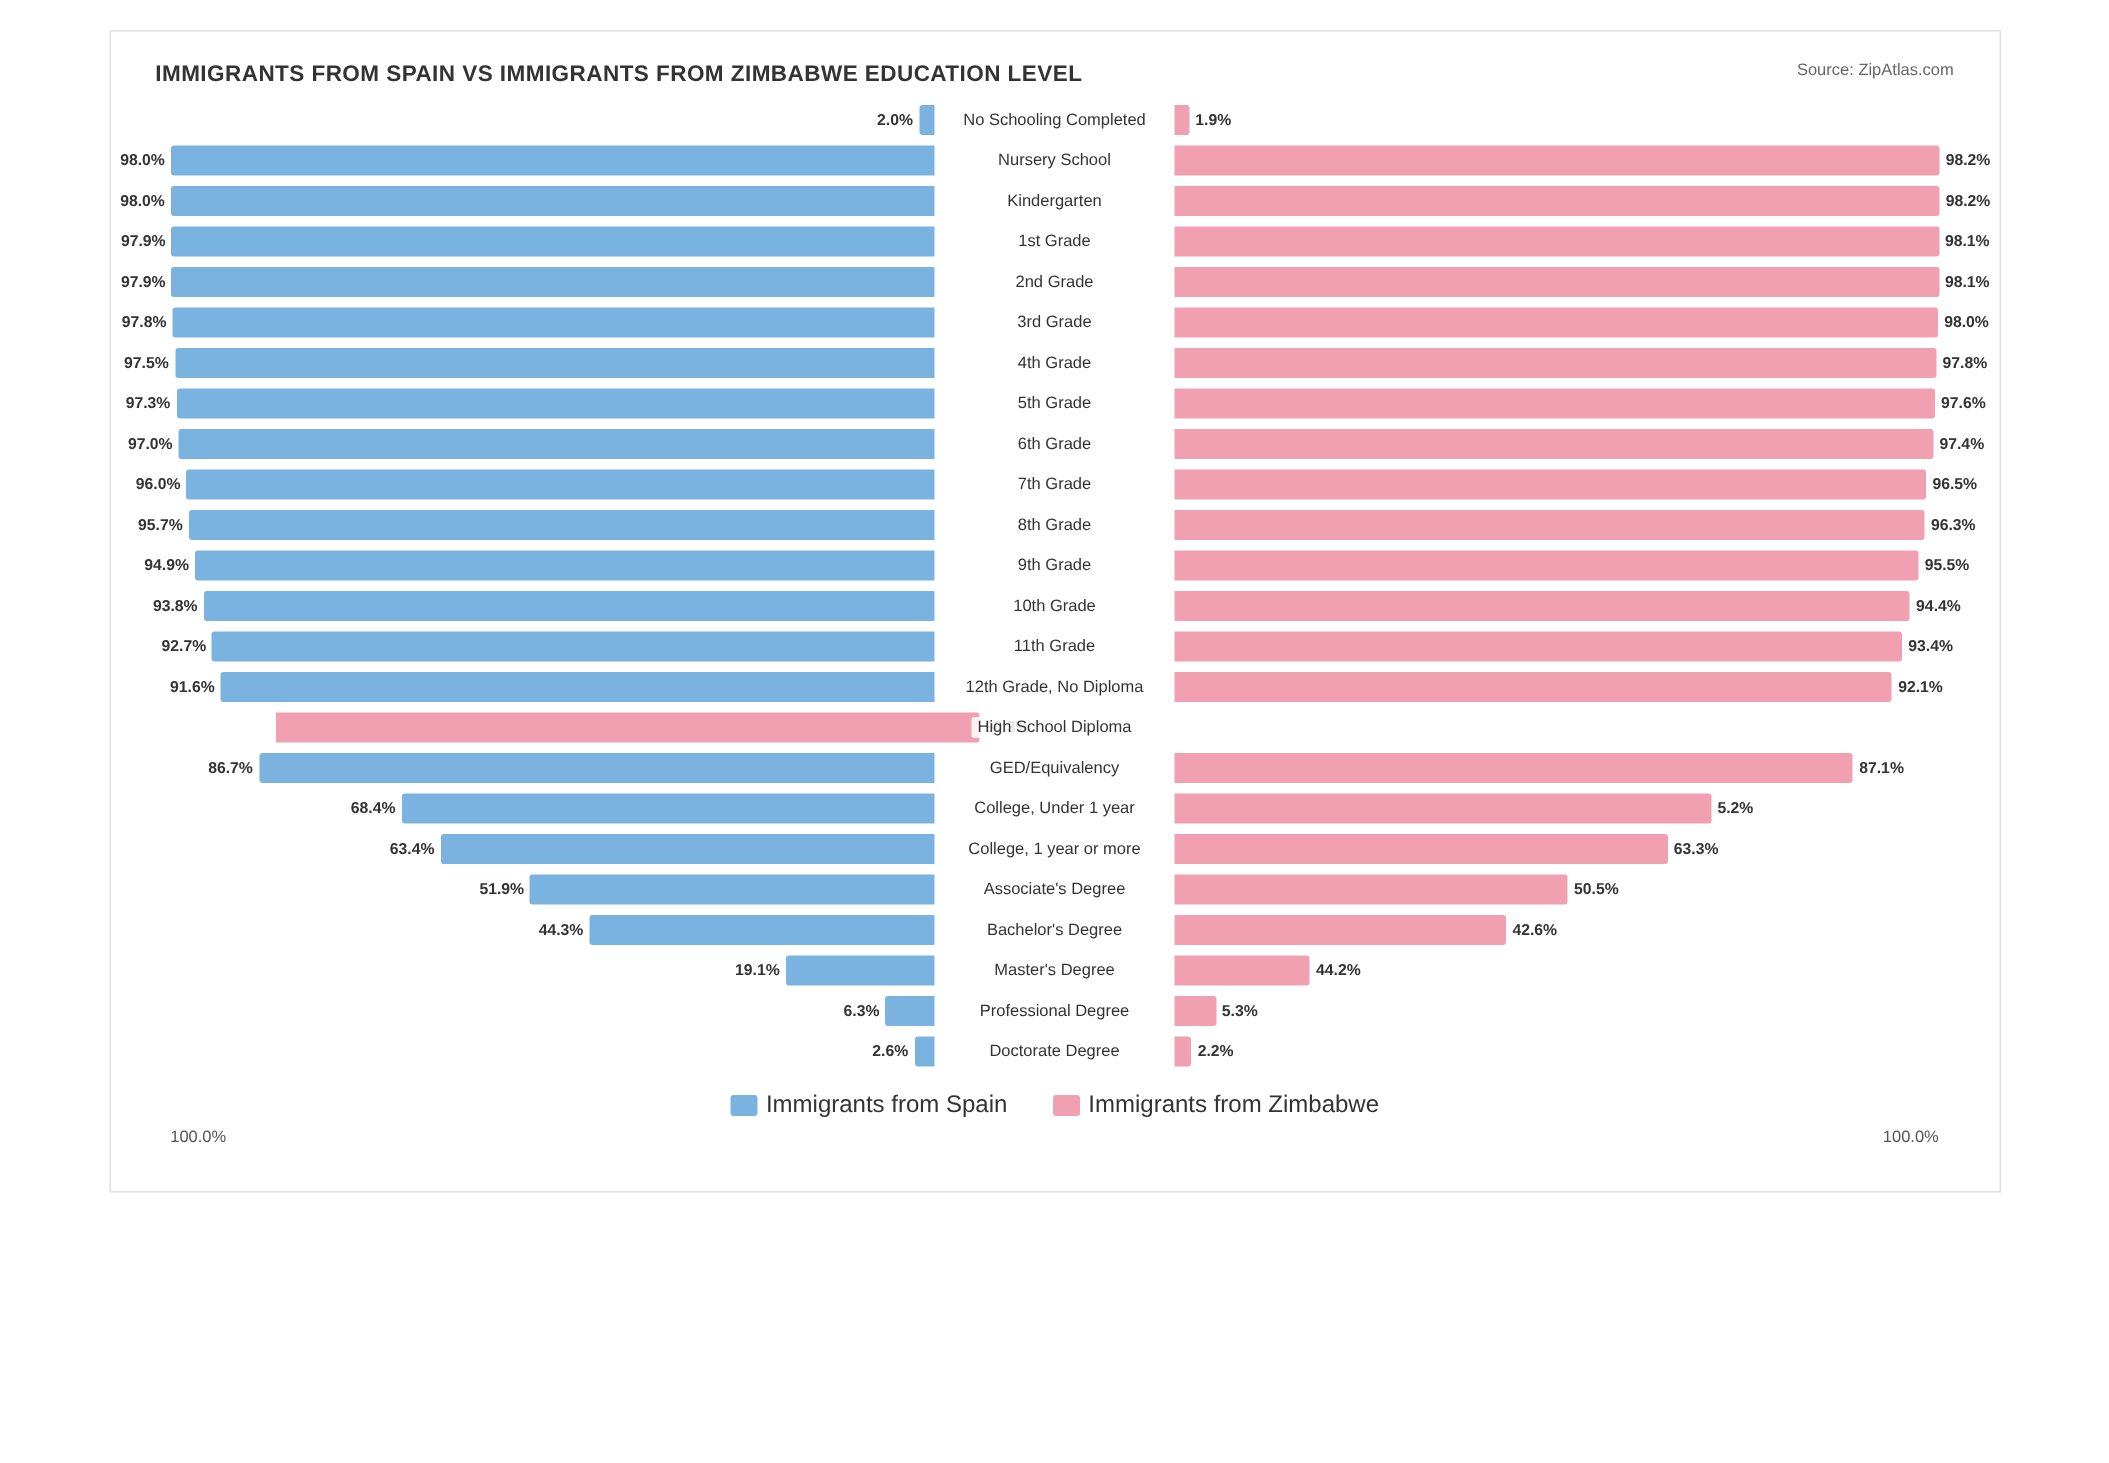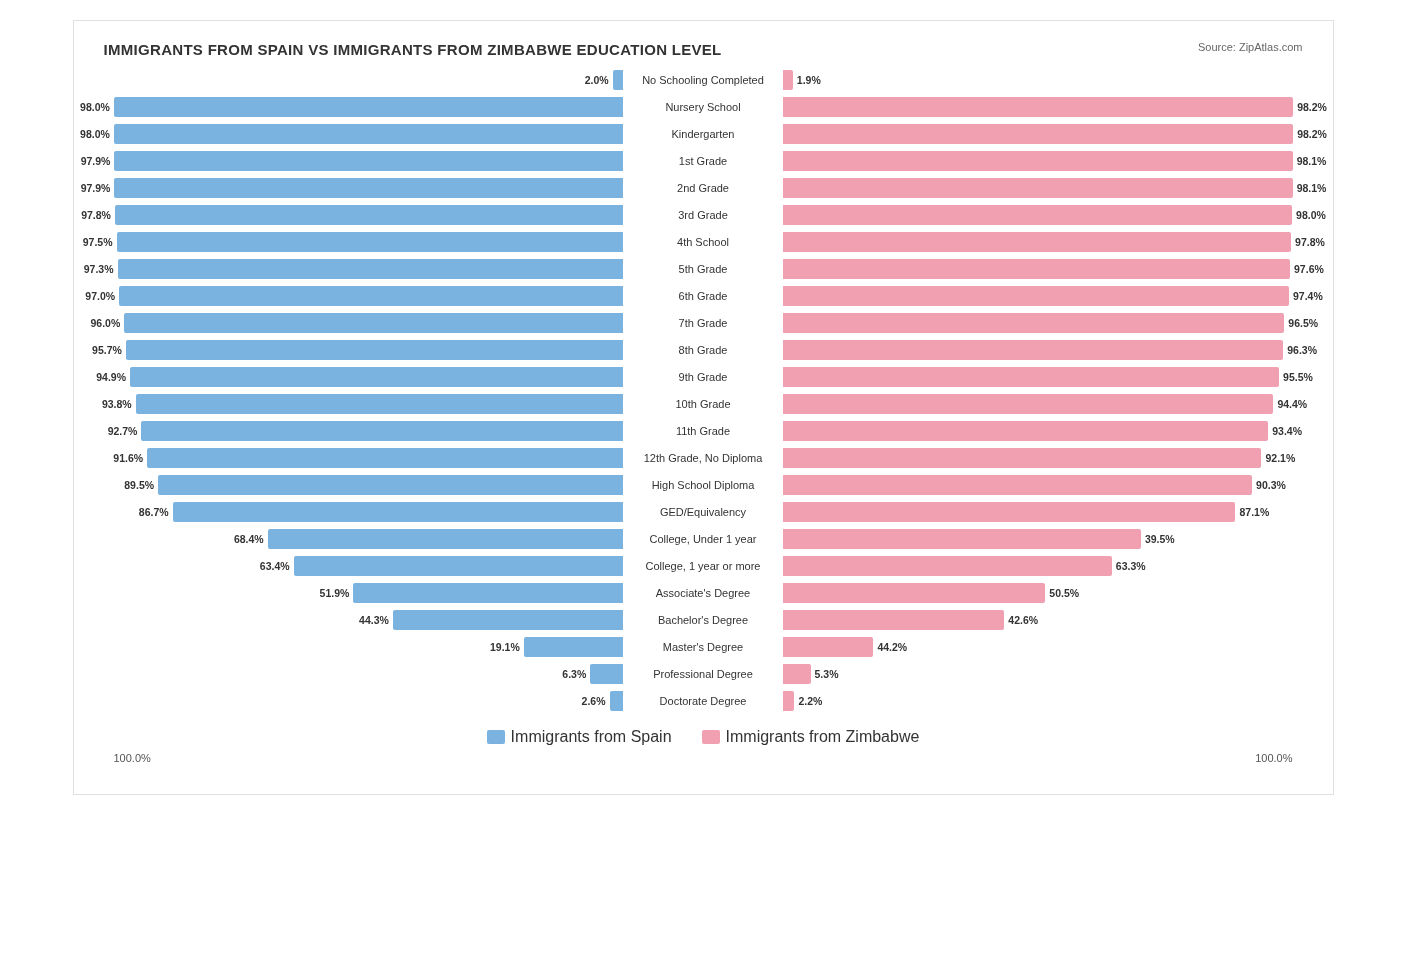--- a/index.html
+++ b/index.html
@@ -254,21 +254,21 @@
           </div>
         </div>
       </div>
       <div class="bar-row">
         <div class="bar-pair">
           <div class="bar-left-wrap">
             <div class="bar-left" style="width: 97.5%; max-width: 100%;">
               <span class="bar-label-left">97.5%</span>
             </div>
           </div>
-          <div class="label-center">4th School</div>
+          <div class="label-center">4th Grade</div>
           <div class="bar-right-wrap">
             <div class="bar-right" style="width: 97.8%; max-width: 100%;">
               <span class="bar-label-right">97.8%</span>
             </div>
           </div>
         </div>
       </div>
       <div class="bar-row">
         <div class="bar-pair">
           <div class="bar-left-wrap">
@@ -384,25 +384,20 @@
           <div class="label-center">12th Grade, No Diploma</div>
           <div class="bar-right-wrap">
             <div class="bar-right" style="width: 92.1%; max-width: 100%;">
               <span class="bar-label-right">92.1%</span>
             </div>
           </div>
         </div>
       </div>
       <div class="bar-row">
         <div class="bar-pair">
-          <div class="bar-left-wrap">
-            <div class="bar-left" style="width: 89.5%; max-width: 100%;">
-              <span class="bar-label-left">89.5%</span>
-            </div>
-          </div>
           <div class="label-center">High School Diploma</div>
           <div class="bar-right-wrap">
             <div class="bar-right" style="width: 90.3%; max-width: 100%;">
               <span class="bar-label-right">90.3%</span>
             </div>
           </div>
         </div>
       </div>
       <div class="bar-row">
         <div class="bar-pair">
@@ -422,21 +417,21 @@
       <div class="bar-row">
         <div class="bar-pair">
           <div class="bar-left-wrap">
             <div class="bar-left" style="width: 68.4%; max-width: 100%;">
               <span class="bar-label-left">68.4%</span>
             </div>
           </div>
           <div class="label-center">College, Under 1 year</div>
           <div class="bar-right-wrap">
             <div class="bar-right" style="width: 68.9%; max-width: 100%;">
-              <span class="bar-label-right">39.5%</span>
+              <span class="bar-label-right">5.2%</span>
             </div>
           </div>
         </div>
       </div>
       <div class="bar-row">
         <div class="bar-pair">
           <div class="bar-left-wrap">
             <div class="bar-left" style="width: 63.4%; max-width: 100%;">
               <span class="bar-label-left">63.4%</span>
             </div>

